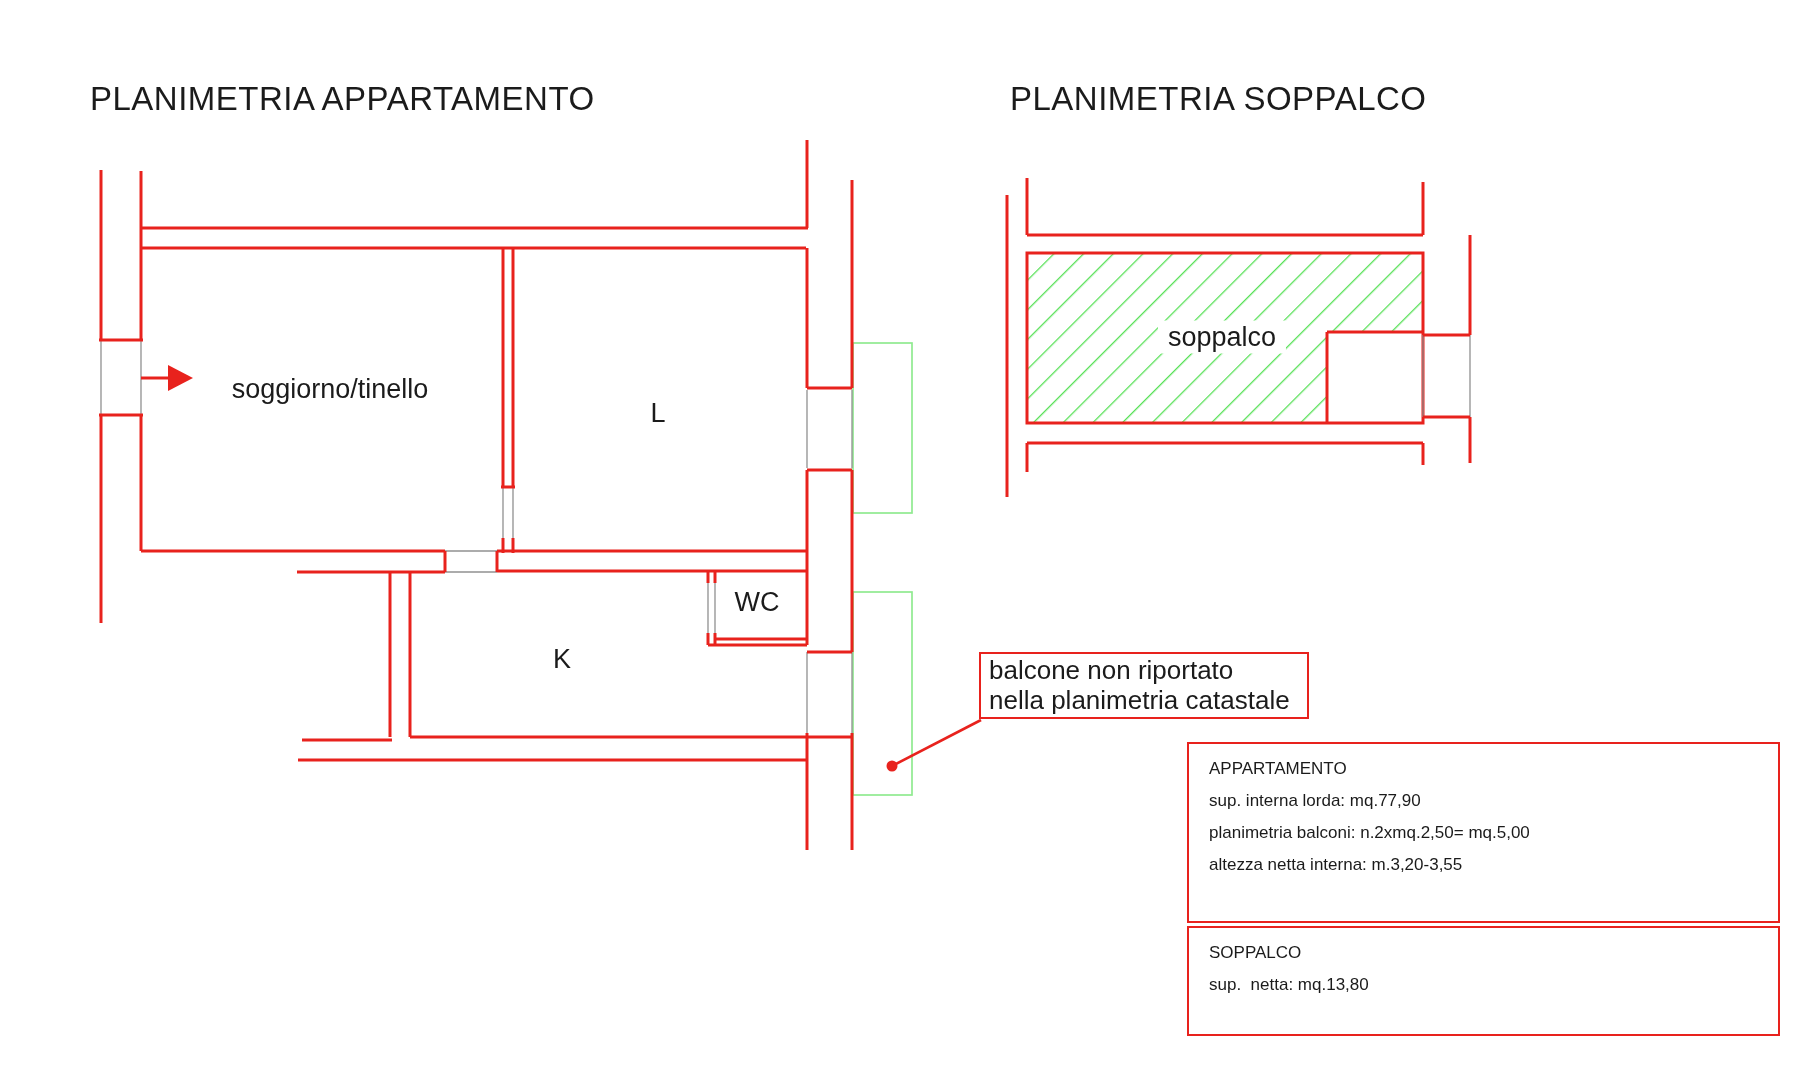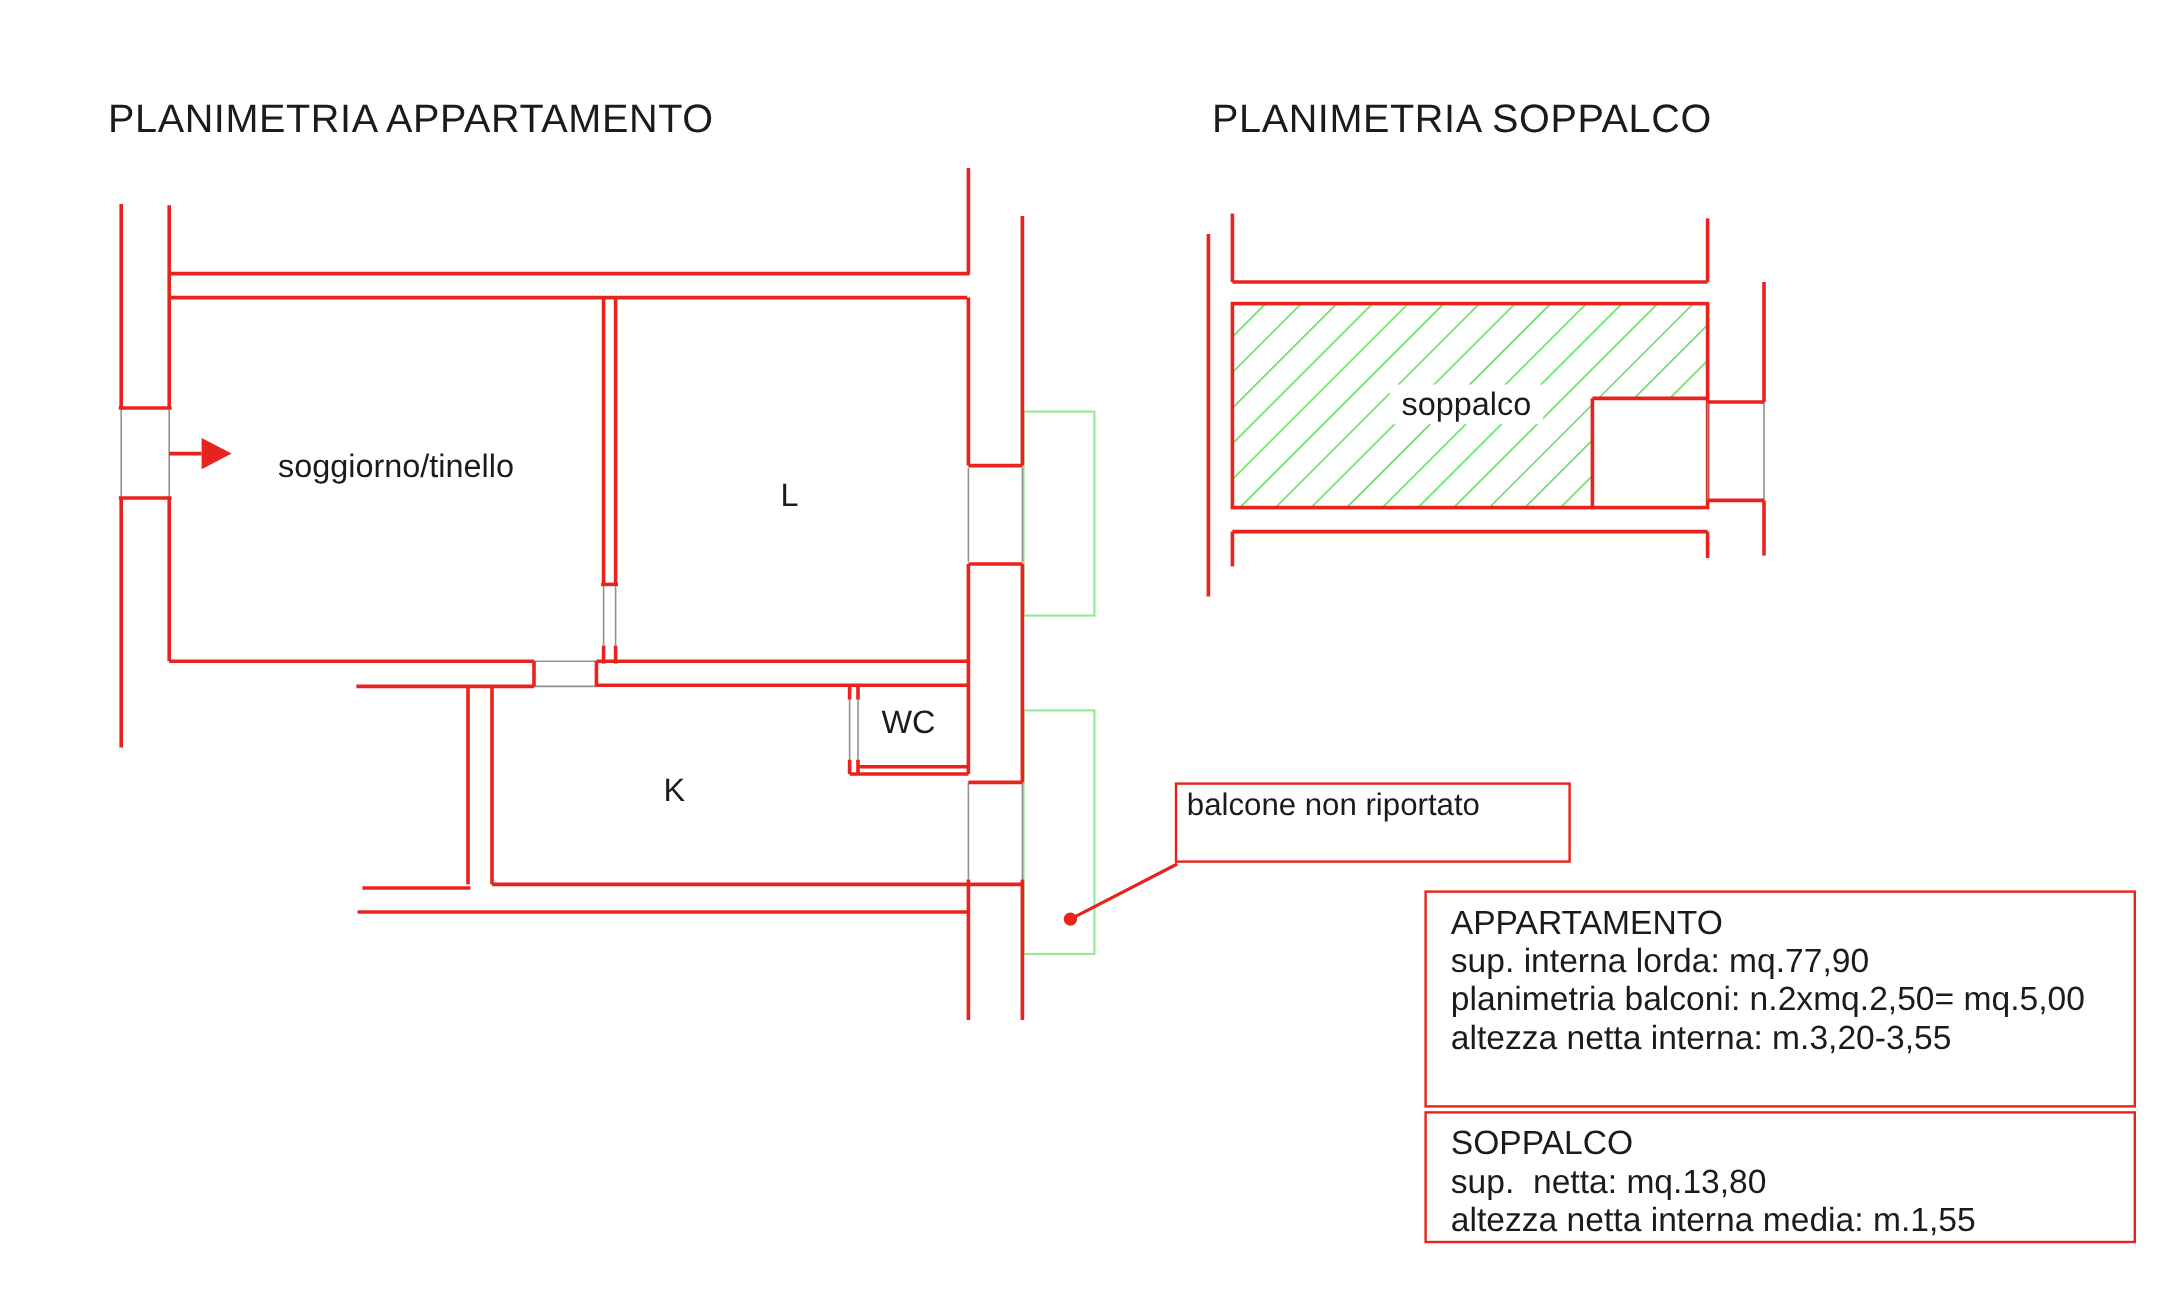--- a/index.html
+++ b/index.html
@@ -40,21 +40,21 @@
     border:2.5px solid var(--wall);background:var(--paper);
     box-sizing:border-box;padding:1px 0 0 8px;
   }
   .callout .line{font-size:26px;line-height:30px;white-space:pre;}
   .info-box{
     position:absolute;left:1187px;width:593px;border:2.5px solid var(--wall);
     background:var(--paper);box-sizing:border-box;padding:9px 0 0 20px;
   }
   .info-box.apartment{top:742px;height:181px;}
   .info-box.soppalco{top:926px;height:110px;}
-  .info-box .line{font-size:28px;line-height:32px;white-space:pre;}
+  .info-box .line{font-size:17px;line-height:32px;white-space:pre;}
 </style>
 </head>
 <body>
 
 <div class="canvas">
 
   <svg width="1800" height="1080" viewBox="0 0 1800 1080">
     <defs>
       <pattern id="diagHatch" width="21" height="21" patternUnits="userSpaceOnUse" patternTransform="rotate(45)">
         <line class="hl" x1="0" y1="-2" x2="0" y2="23" stroke-dasharray="46 6"></line>
@@ -186,28 +186,28 @@
   <div class="room-label" style="left:658px;top:413px">L</div>
 
   <div class="room-label" style="left:562px;top:659px">K</div>
 
   <div class="room-label" style="left:757px;top:602px">WC</div>
 
   <div class="room-label on-hatch" style="left:1222px;top:337px">soppalco</div>
 
   <div class="callout">
     <div class="line">balcone non riportato</div>
+    <div class="line">nella planimetria catastale</div>
   </div>
 
   <div class="info-box apartment">
     <div class="line">APPARTAMENTO</div>
     <div class="line">sup. interna lorda: mq.77,90</div>
     <div class="line">planimetria balconi: n.2xmq.2,50= mq.5,00</div>
     <div class="line">altezza netta interna: m.3,20-3,55</div>
   </div>
 
   <div class="info-box soppalco">
     <div class="line">SOPPALCO</div>
     <div class="line">sup.  netta: mq.13,80</div>
-    <div class="line">altezza netta interna media: m.1,55</div>
   </div>
 
 </div>
 
 </body></html>

